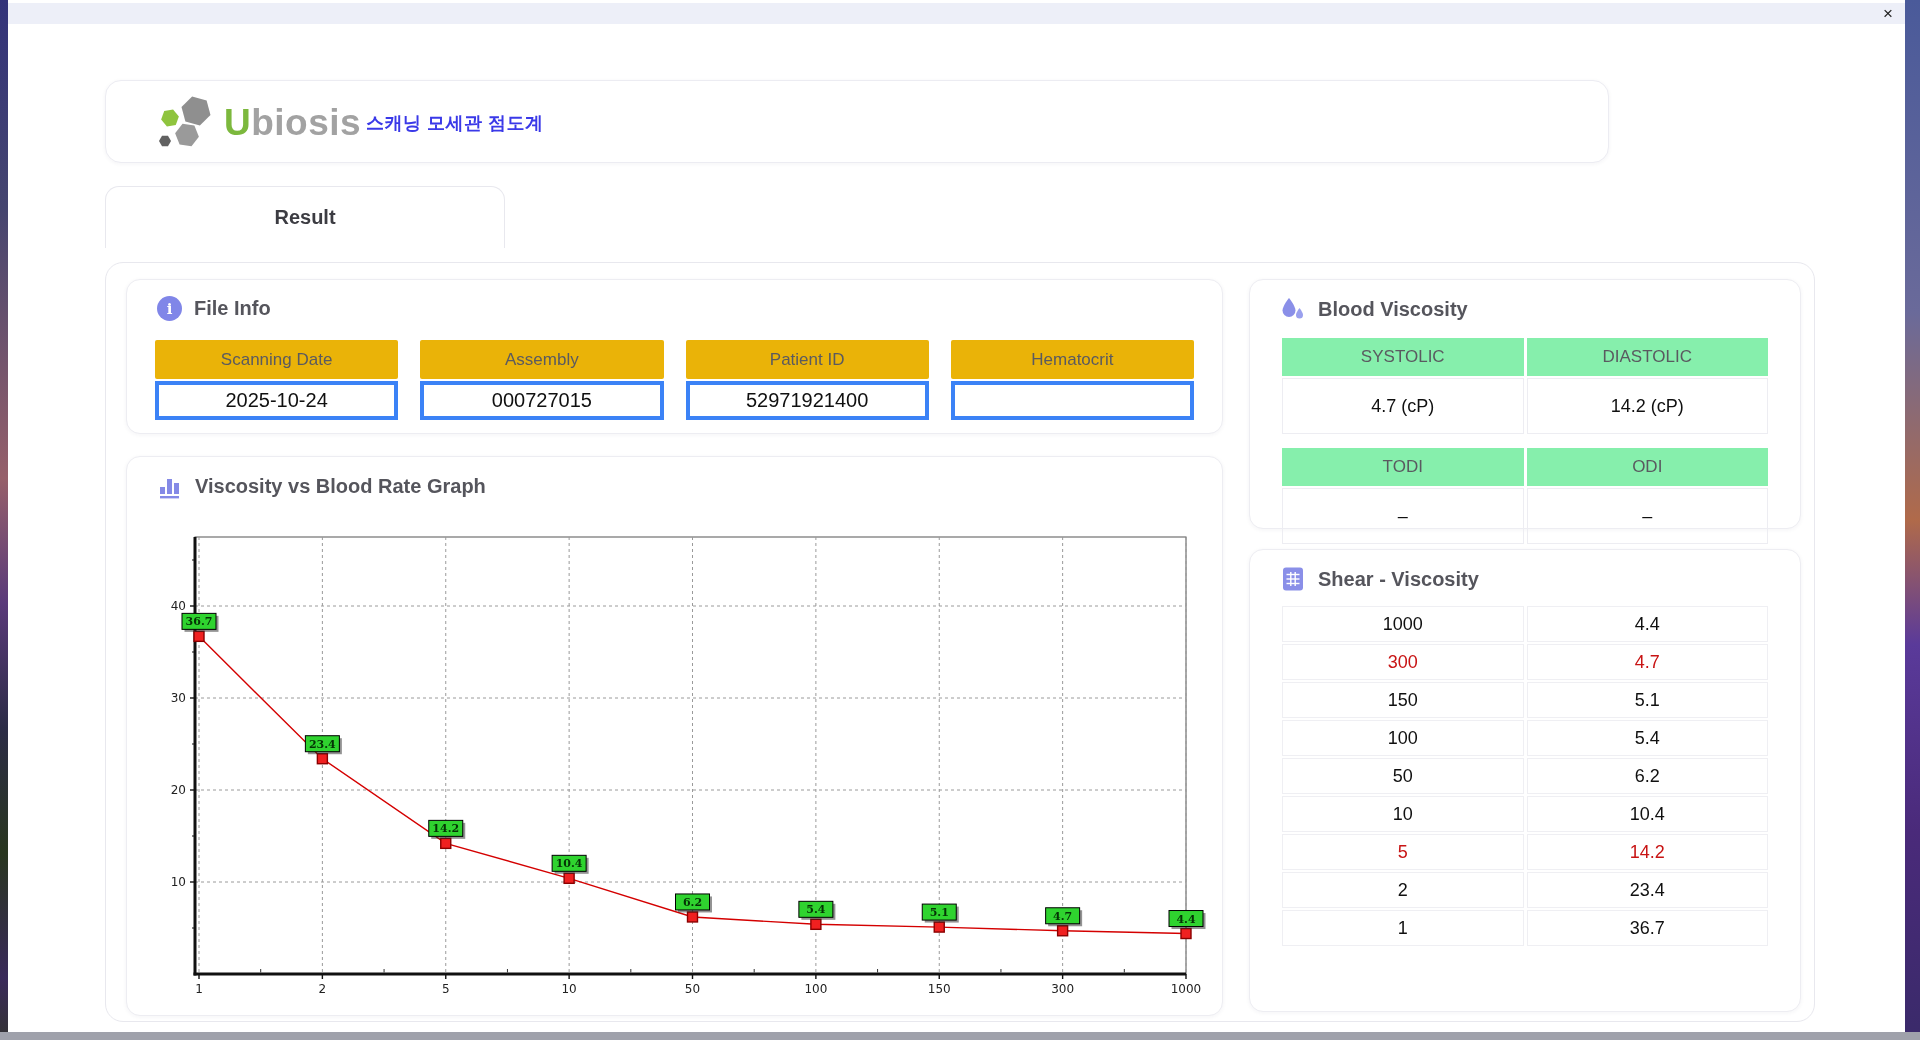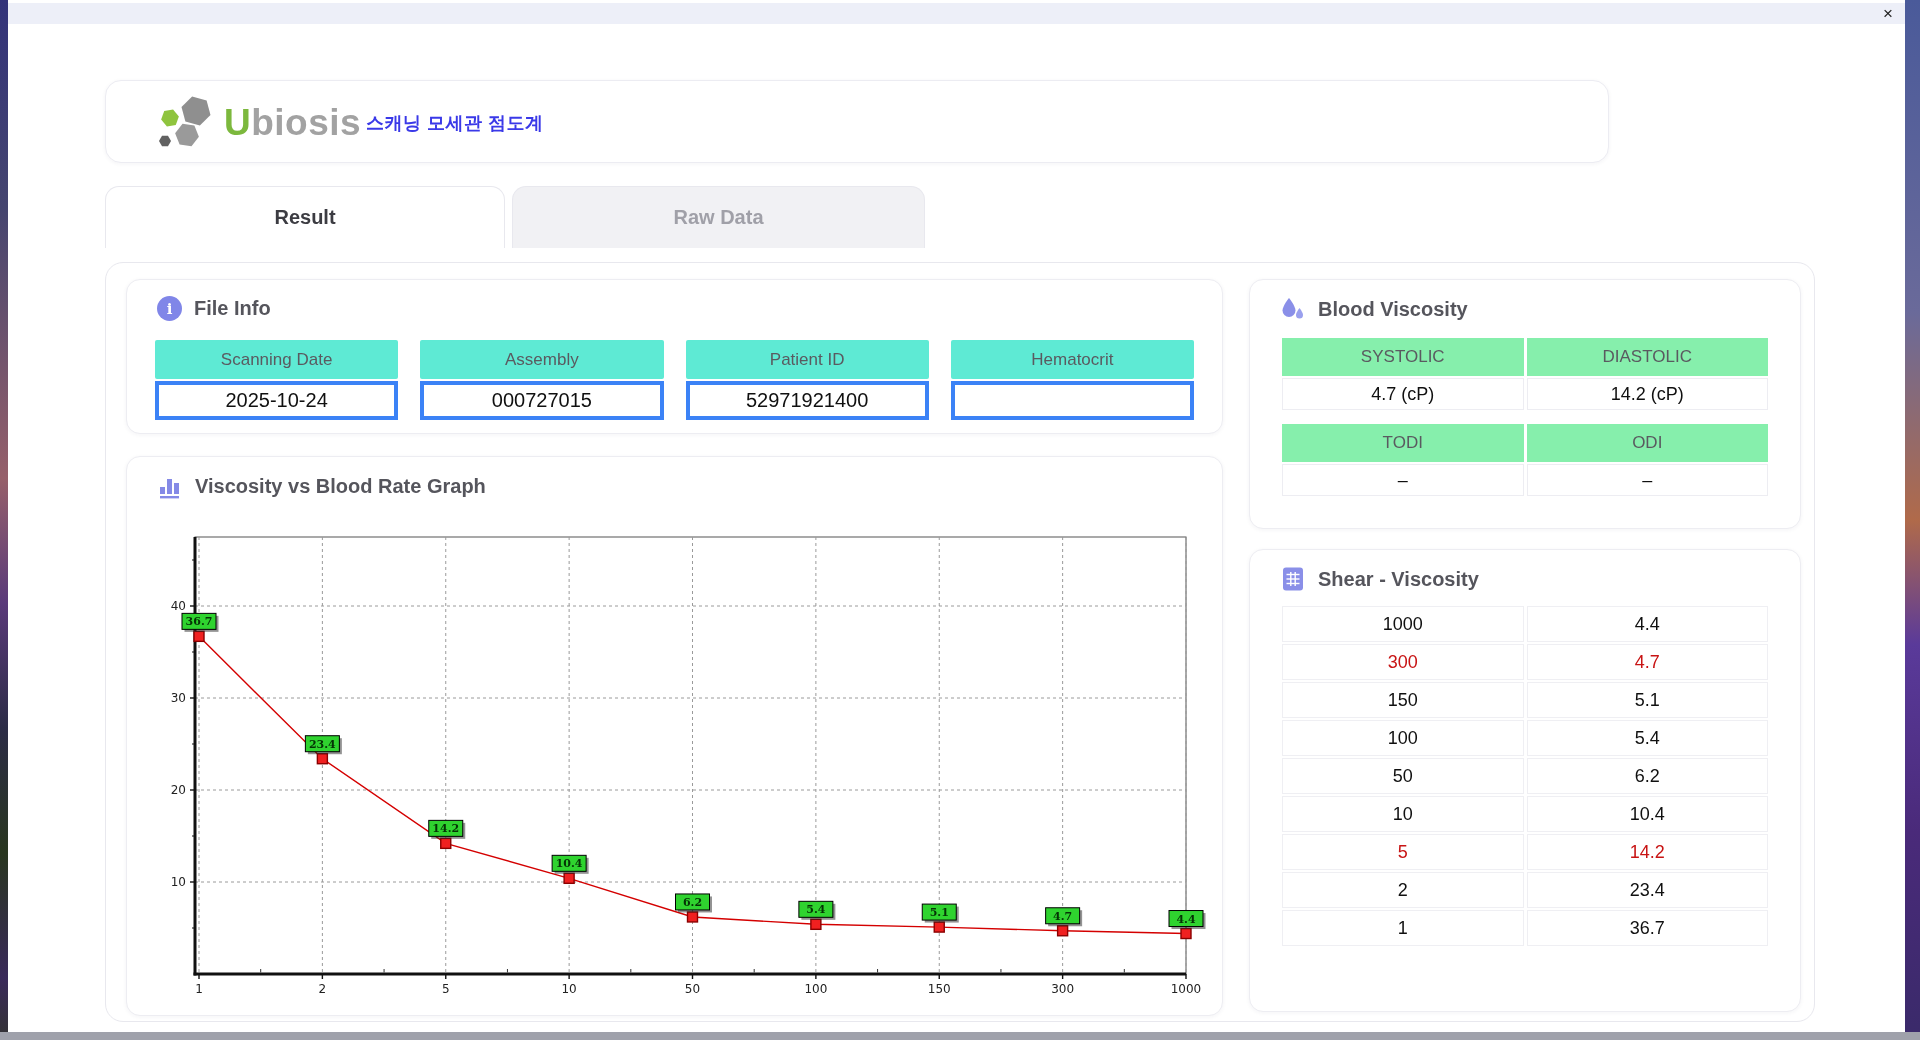--- a/index.html
+++ b/index.html
@@ -42,31 +42,31 @@
   .card-sv{left:1143px;top:286px;width:552px;height:463px;}
 
   .card-title{position:absolute;top:16px;left:30px;display:flex;align-items:center;gap:12px;
     font-size:20px;font-weight:bold;color:#55555c;}
   .info-icon{width:25px;height:25px;border-radius:50%;background:#8086e8;color:#fff;
     display:flex;align-items:center;justify-content:center;font-size:15px;font-weight:bold;font-family:"DejaVu Serif",serif;}
 
   
   .fi-grid{position:absolute;left:28px;right:28px;top:60px;display:flex;gap:22px;}
   .fi-col{flex:1;}
-  .fi-head{height:39px;background:#5eead4;color:#5a5a60;font-size:17px;
+  .fi-head{height:39px;background:#eab308;color:#5a5a60;font-size:17px;
     display:flex;align-items:center;justify-content:center;border-radius:2px;}
   .fi-val{height:39px;margin-top:2px;border:4px solid #3b82f6;color:#101010;font-size:20px;
     display:flex;align-items:center;justify-content:center;}
 
   
   .bv-table{position:absolute;left:32px;right:32px;top:58px;}
   .t-row{display:grid;grid-template-columns:1fr 1fr;gap:3px;margin-bottom:2px;}
   .t-head{height:38px;background:#86efac;color:#5a5a60;font-size:17px;
     display:flex;align-items:center;justify-content:center;}
-  .t-val{height:32px;border:1px solid #ededf2;color:#101010;font-size:18px;
+  .t-val{height:56px;border:1px solid #ededf2;color:#101010;font-size:18px;
     display:flex;align-items:center;justify-content:center;}
   .bv-spacer{height:12px;}
   .sv-table{position:absolute;left:32px;right:32px;top:56px;}
   .sv-cell{height:36px;border:1px solid #efeff3;color:#101010;font-size:18px;
     display:flex;align-items:center;justify-content:center;}
   .sv-row.hl .sv-cell{color:#c81414;}
 
   .chart-svg{position:absolute;left:0;top:0;}
 </style>
 </head>
@@ -88,21 +88,20 @@
         <polygon points="9,0 4.5,7.8 -4.5,7.8 -9,0 -4.5,-7.8 4.5,-7.8" transform="translate(16,26) rotate(-10)" fill="#8fc43e"></polygon>
         <polygon points="12,0 6,10.4 -6,10.4 -12,0 -6,-10.4 6,-10.4" transform="translate(33,43) rotate(8)" fill="#9a9a9a"></polygon>
         <polygon points="6,0 3,5.2 -3,5.2 -6,0 -3,-5.2 3,-5.2" transform="translate(11,49)" fill="#616161"></polygon>
       </svg>
       <div class="logo-text"><span class="u">U</span><span class="rest">biosis</span></div>
     </div>
     <div class="app-title">스캐닝 모세관 점도계</div>
   </div>
 
   <div class="tab active">Result</div>
-  <div class="tab inactive">Raw Data</div>
 
   <div class="main-container">
 
     <div class="card card-fileinfo">
       <div class="card-title">
         <div class="info-icon">i</div>
         <span>File Info</span>
       </div>
       <div class="fi-grid">
           <div class="fi-col">

